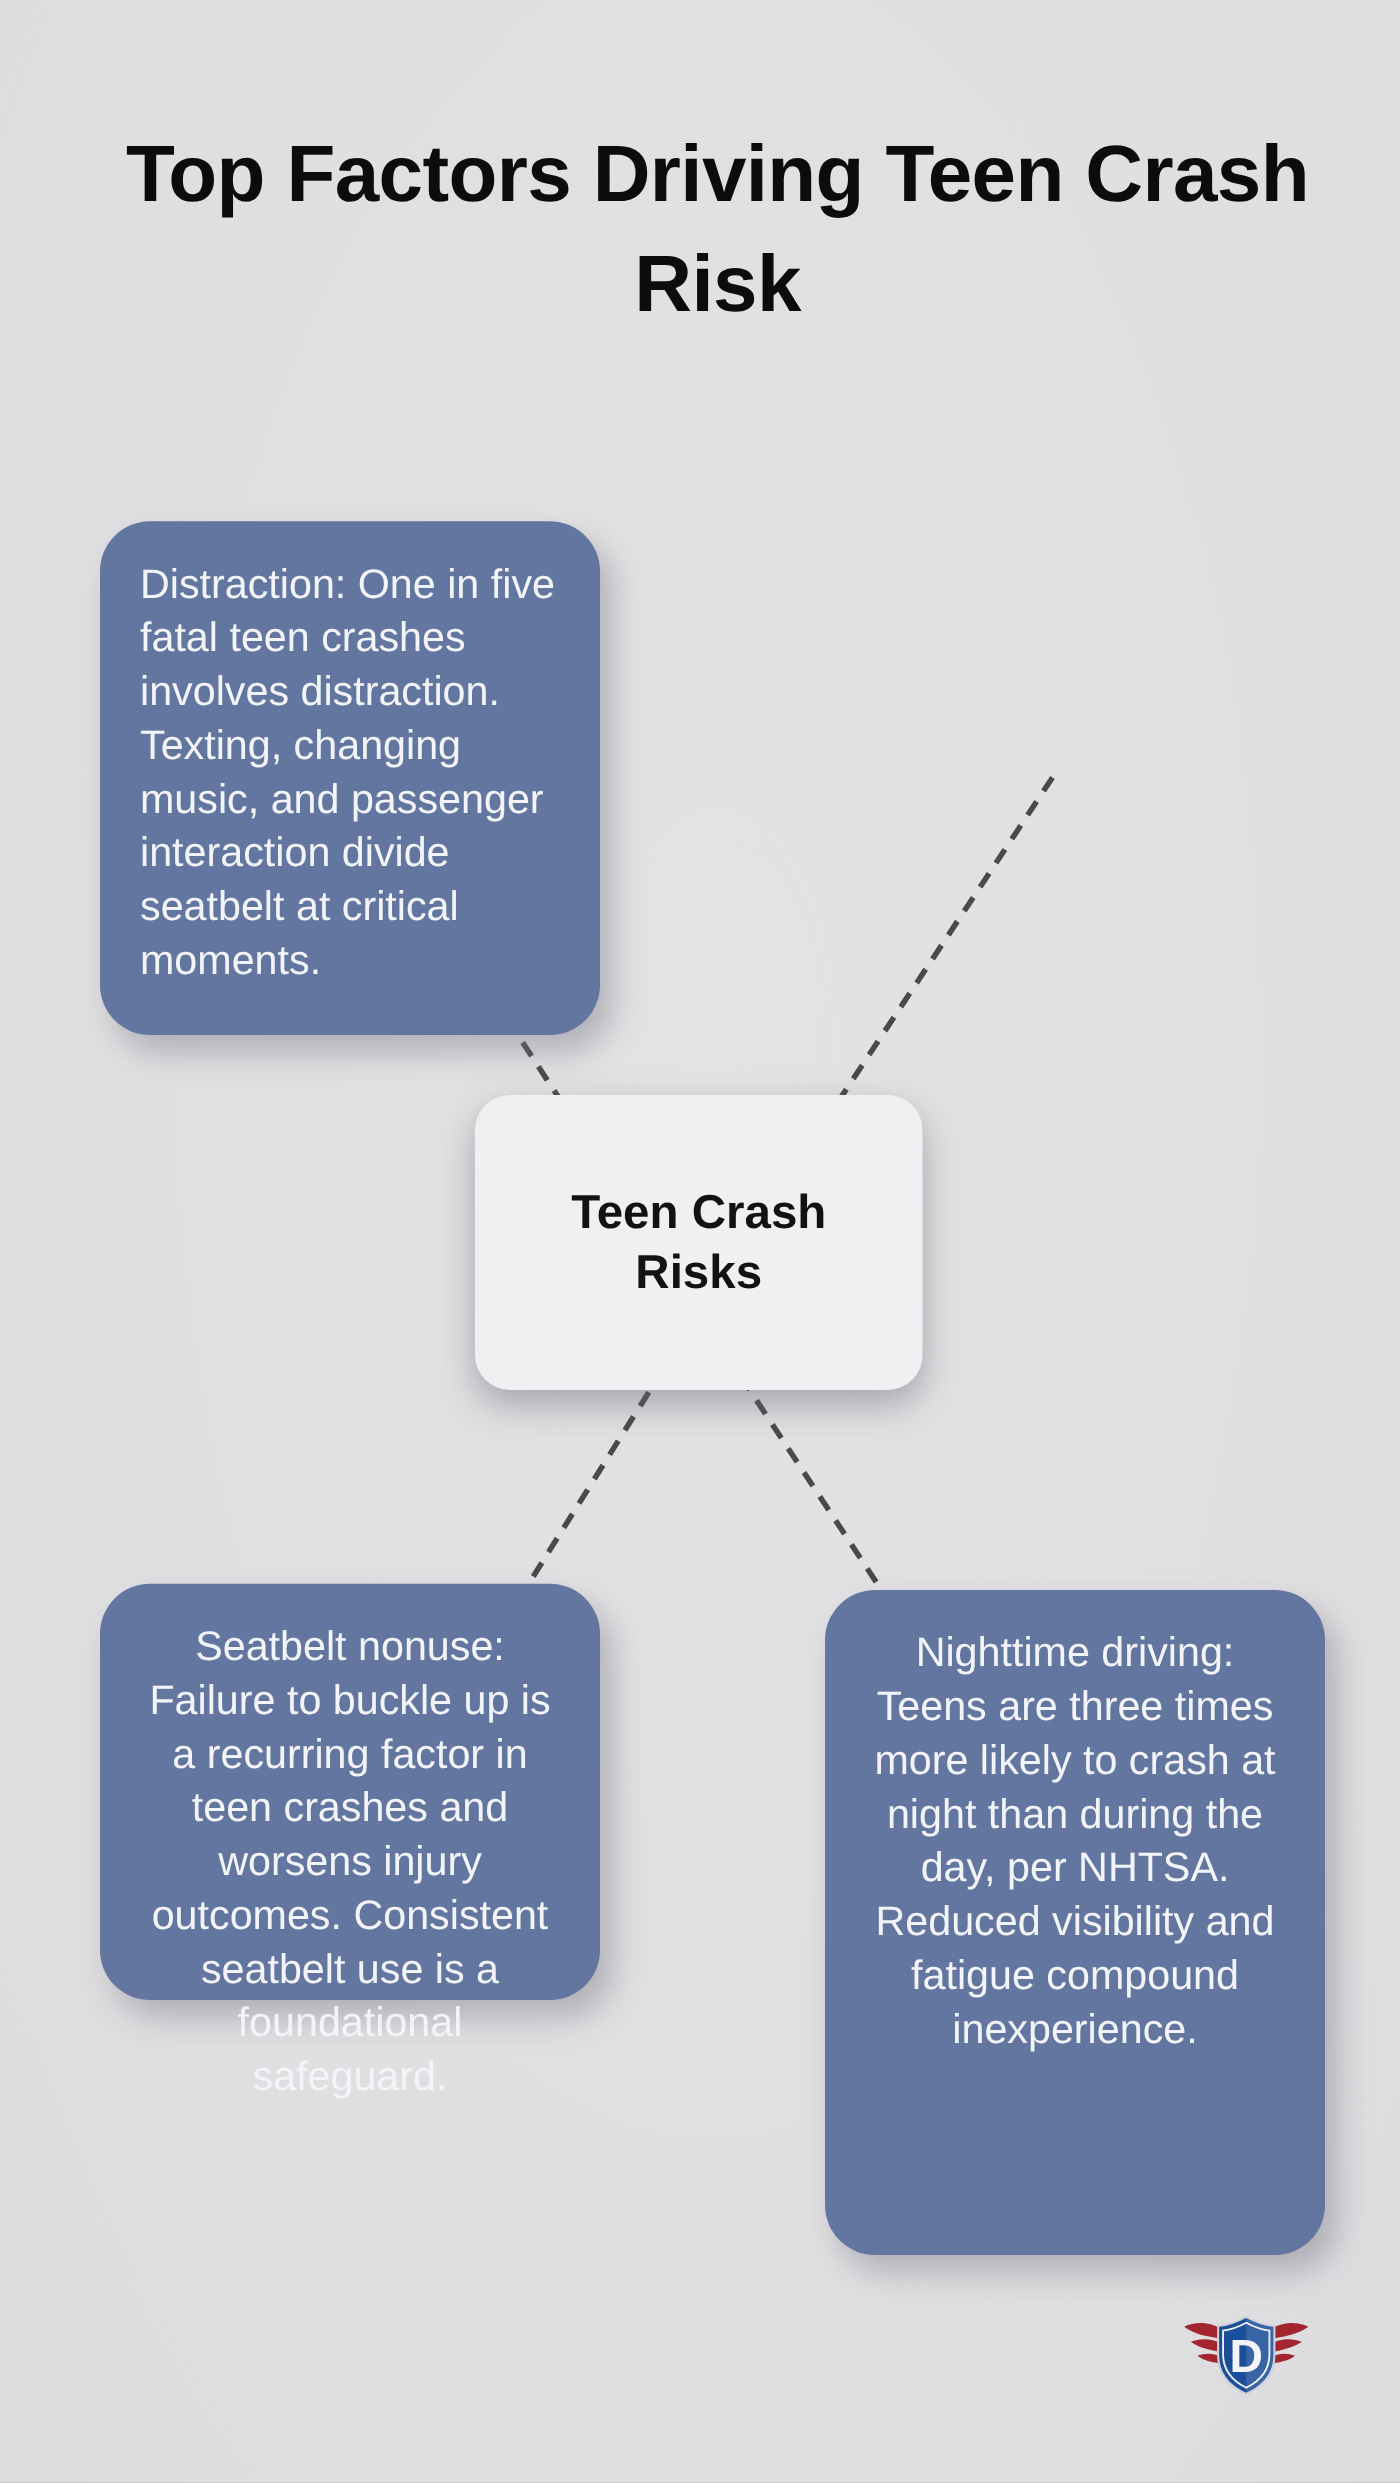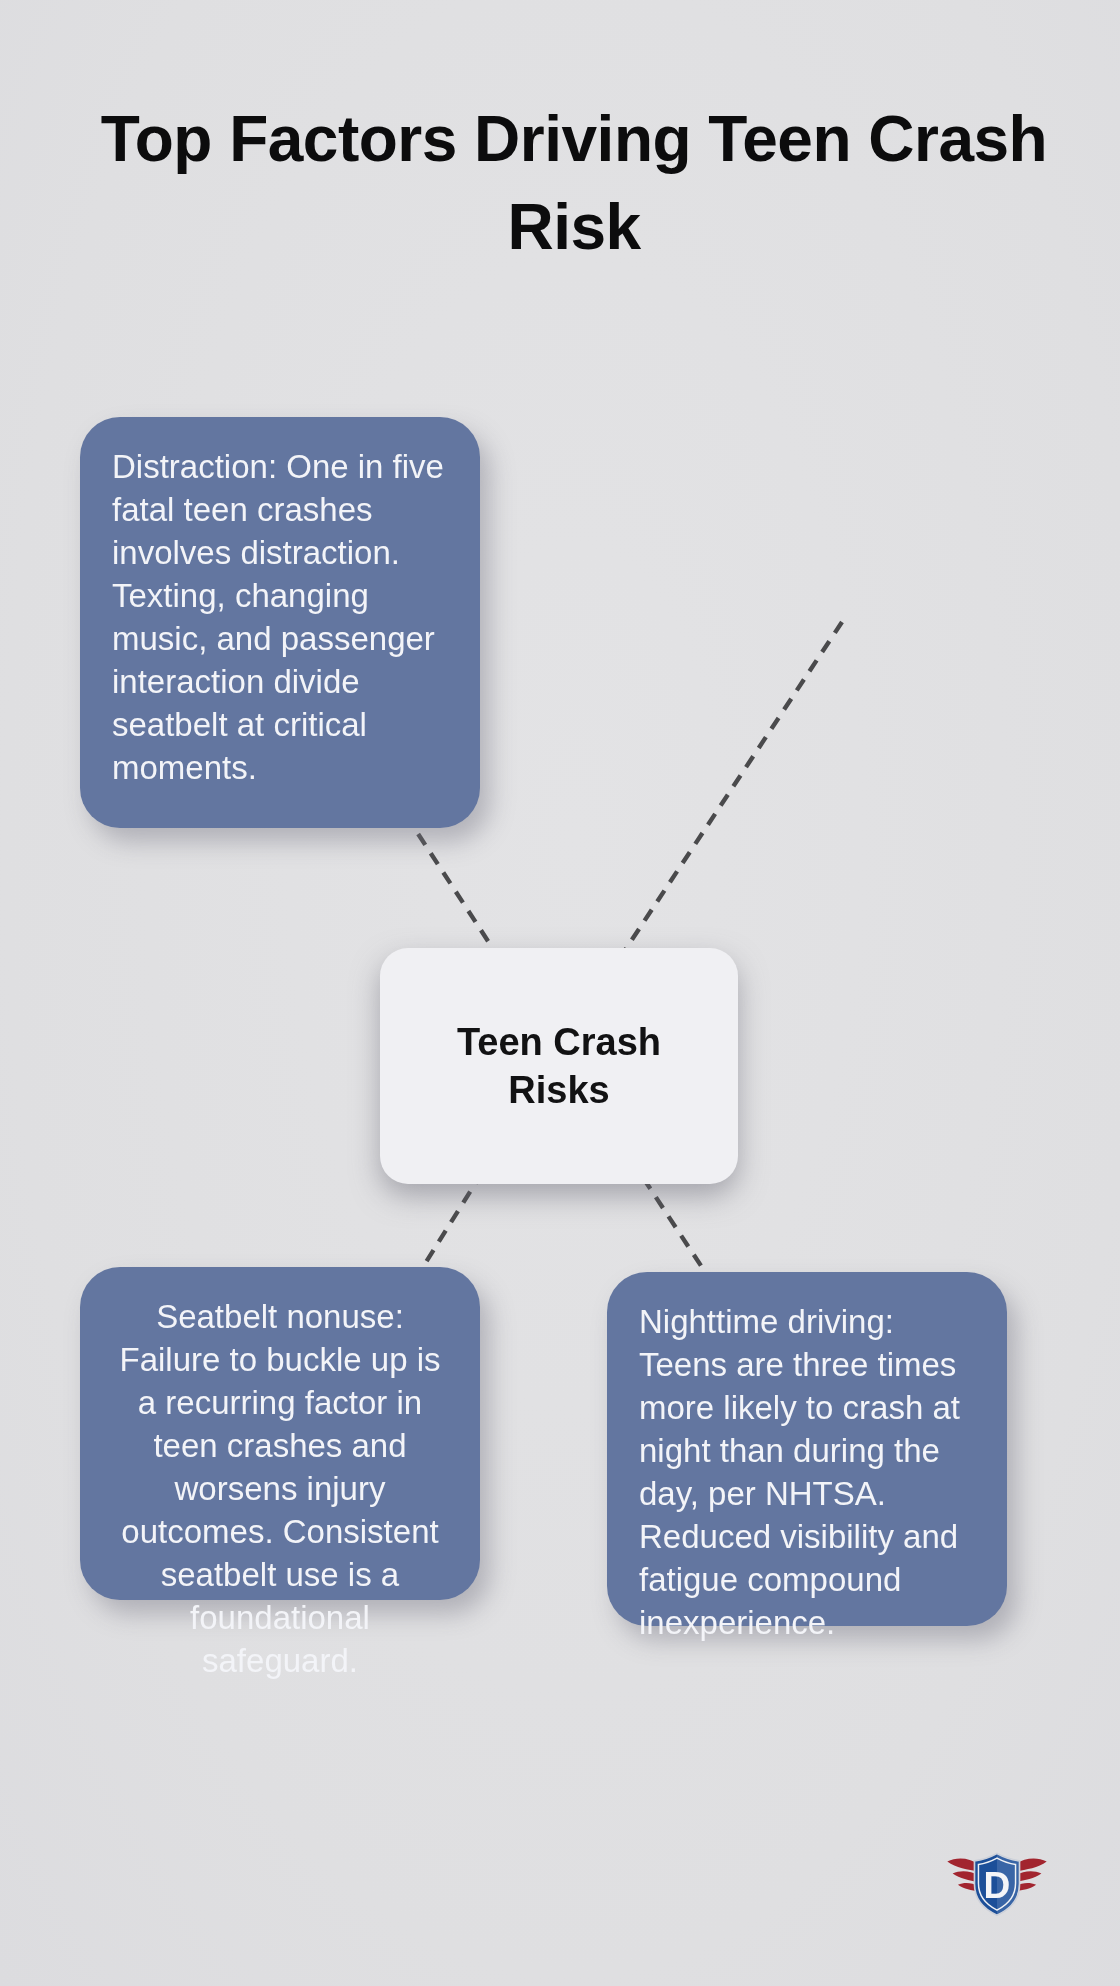--- a/index.html
+++ b/index.html
@@ -46,25 +46,25 @@
     color:#f3f4f8;
     font-size:33px;
     line-height:43px;
     padding:28px 32px;
     box-sizing:border-box;
     box-shadow:10px 14px 24px rgba(120,120,132,.45);
   }
   .card-tl{left:80px;top:417px;width:400px;height:411px;}
   .card-tr{left:643px;top:417px;width:399px;height:411px;}
   .card-bl{left:80px;top:1267px;width:400px;height:333px;text-align:center;}
-  .card-br{left:607px;top:1272px;width:400px;height:354px;}
+  .card-br{left:660px;top:1272px;width:400px;height:532px;text-align:center;}
   .center-node{
     position:absolute;
     z-index:3;
-    left:380px;top:948px;
+    left:380px;top:876px;
     width:358px;height:236px;
     background:#f0f0f3;
     border-radius:28px;
     box-shadow:0 12px 28px rgba(105,105,118,.5);
     display:flex;
     align-items:center;
     justify-content:center;
     text-align:center;
   }
   .center-node .label{

